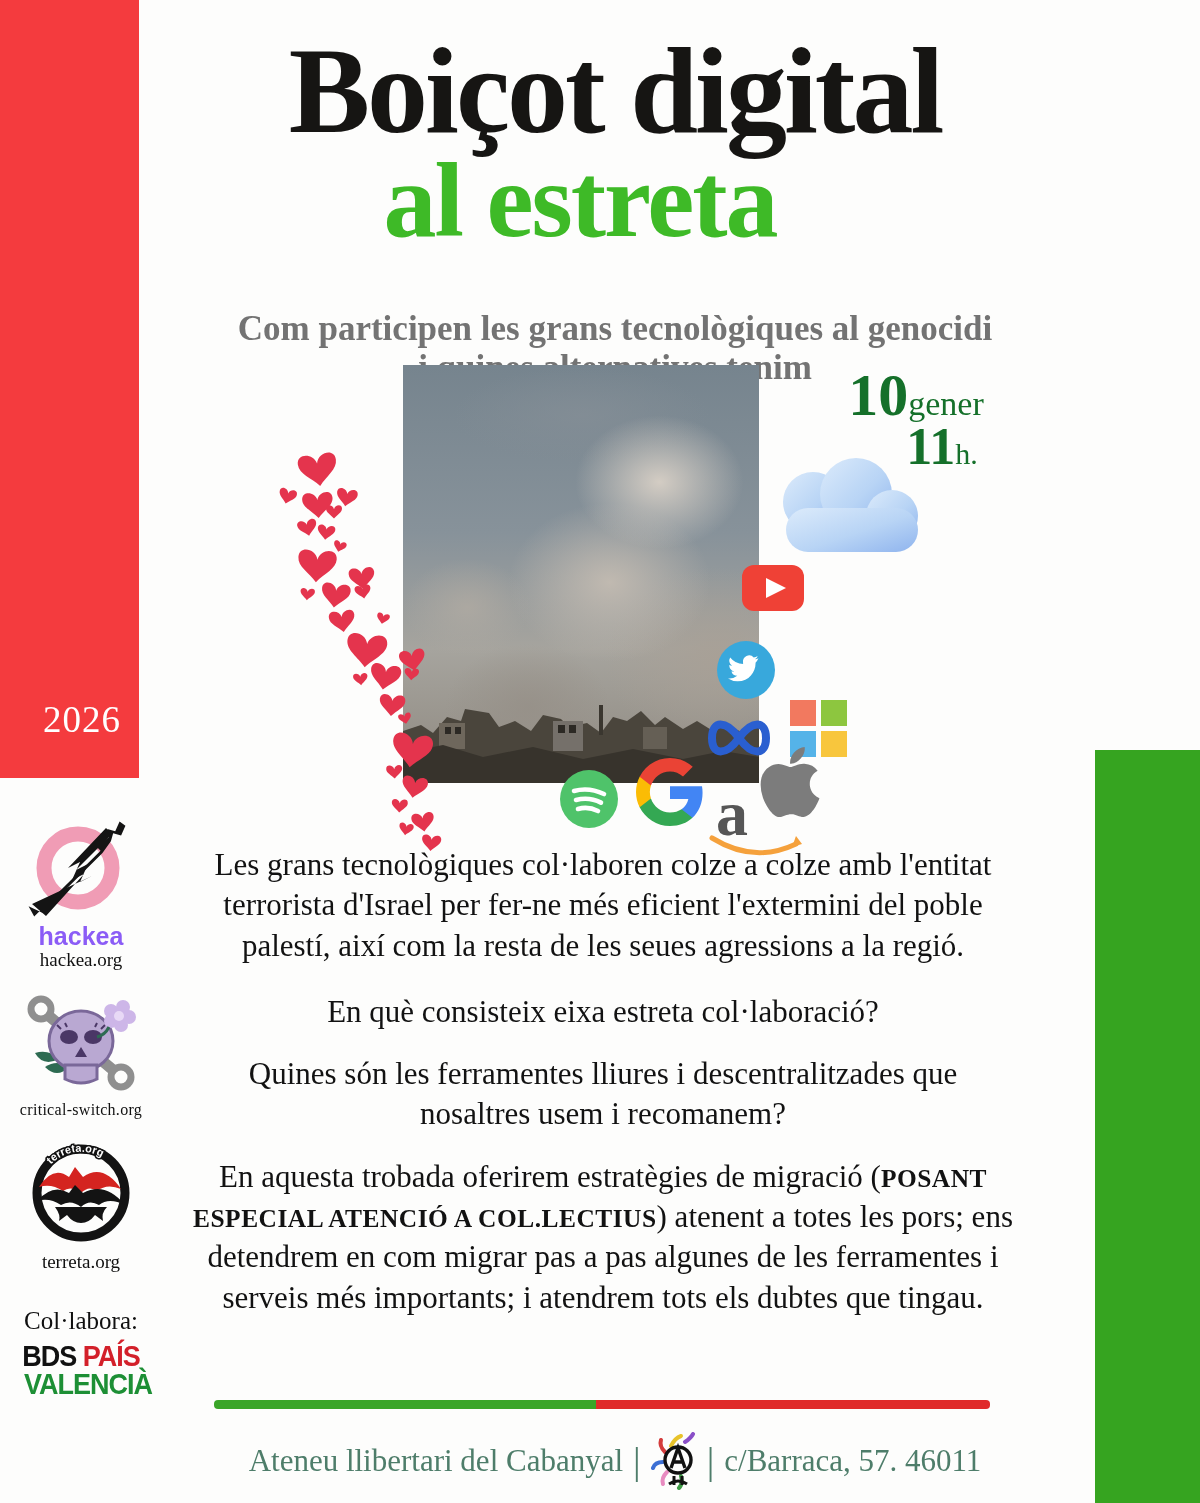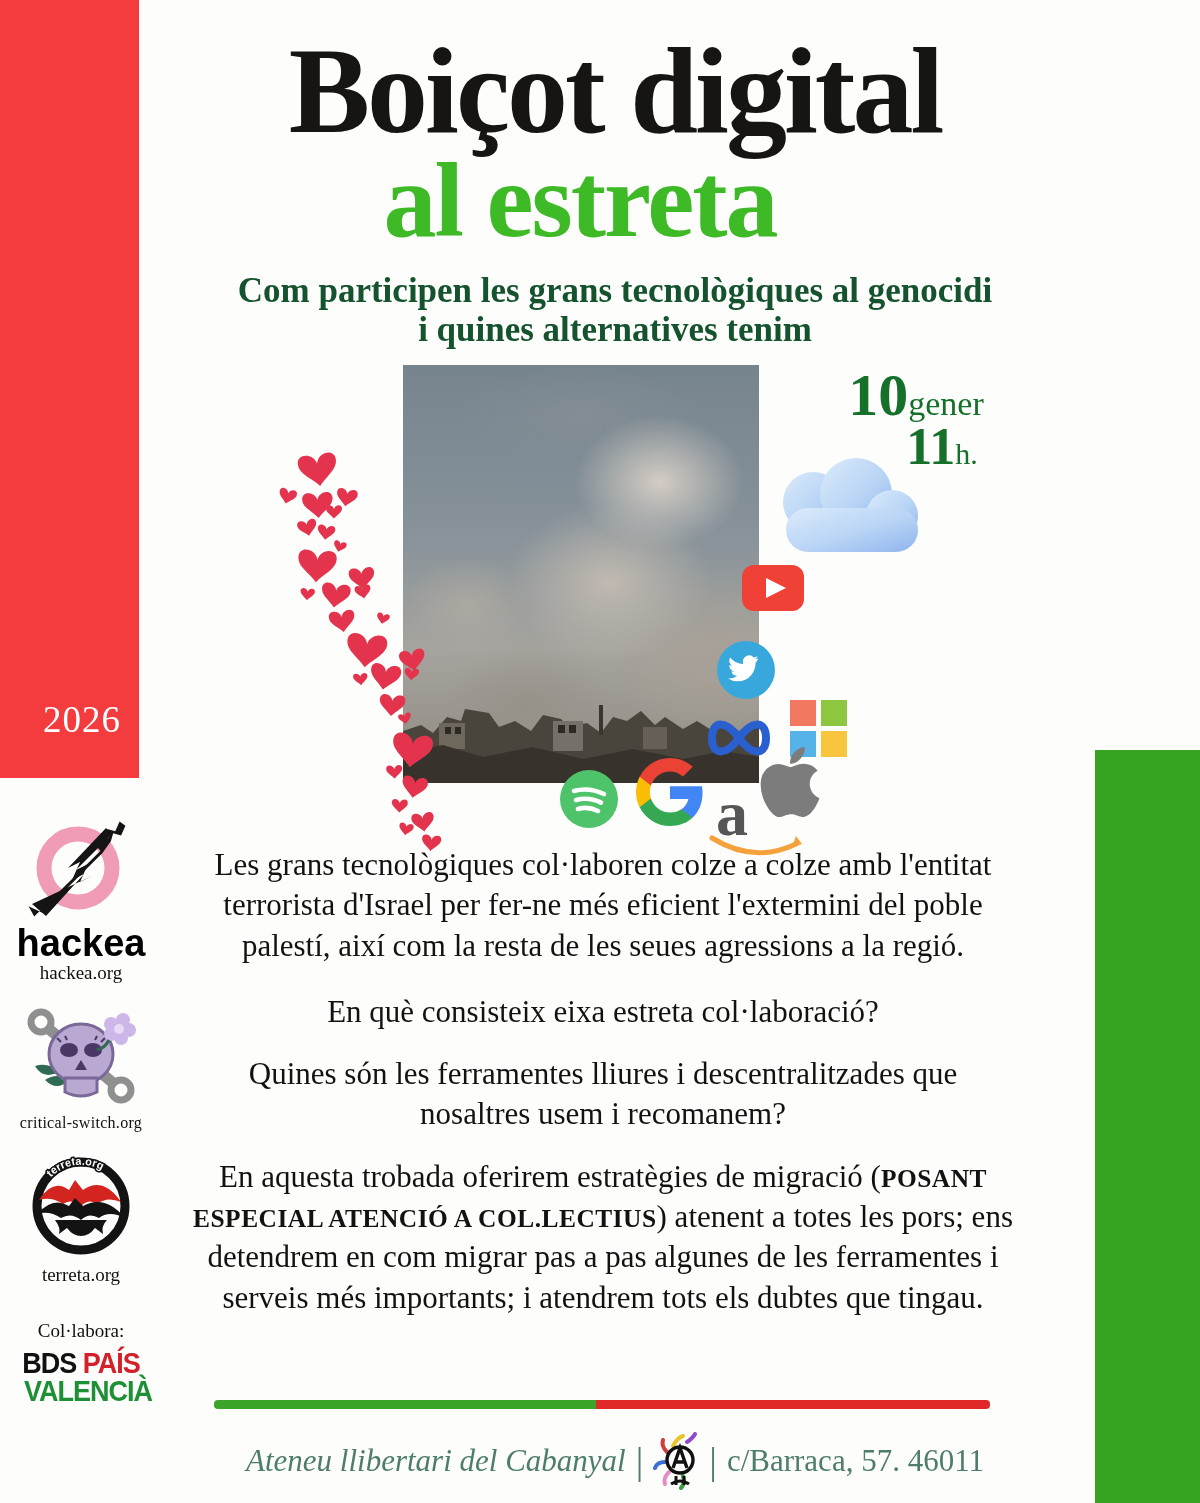--- a/index.html
+++ b/index.html
@@ -43,58 +43,58 @@
   
   .copy{left:192px;top:845px;width:822px;text-align:center;font-size:31px;line-height:1.3;color:#121212;}
   .copy p{margin:0 0 26px 0;}
   .copy .q{margin-bottom:22px;}
   .copy .gap{margin-top:16px;}
   .caps{font-weight:700;font-size:0.82em;letter-spacing:.5px;}
 
   
   .side-col{left:6px;top:806px;width:150px;text-align:center;}
   .side-item{margin-bottom:8px;}
-  .hackea-word{font-family:"Liberation Sans","DejaVu Sans",sans-serif;font-weight:700;font-size:38px;
-               letter-spacing:0;color:#000000;line-height:1;margin-top:-4px;}
+  .hackea-word{font-family:"Liberation Sans","DejaVu Sans",sans-serif;font-weight:700;font-size:25px;
+               letter-spacing:0;color:#8b5cf6;line-height:1;margin-top:-4px;}
   .url{font-size:19px;color:#111;}
   .url.small{font-size:16px;letter-spacing:.3px;}
-  .collab{font-size:19px;margin:34px 0 10px 0;color:#101010;}
+  .collab{font-size:25px;margin:34px 0 10px 0;color:#101010;}
   .bds{font-family:"Liberation Sans","DejaVu Sans",sans-serif;font-weight:700;line-height:.95;
        font-size:27px;letter-spacing:-1px;transform:scaleY(1.08);}
   .bds .b{color:#111;}
   .bds .p{color:#d3202a;}
   .bds .v{color:#1d8f35;display:block;padding-left:14px;}
 
   
   .divider{left:214px;top:1400px;width:776px;height:9px;border-radius:4px;
            background:linear-gradient(to right,#3aa528 0 49.2%,#e02a2a 49.2% 100%);}
   .footer-line{left:140px;top:1432px;width:950px;display:flex;align-items:center;justify-content:center;
                gap:10px;color:#4e7d6a;font-size:31px;}
-  .venue{font-style:italic;}
+  .venue{}
   .fbar{font-size:38px;font-weight:400;color:#4e7d6a;}
 
   
   .ms-grid{left:790px;top:700px;width:57px;height:62px;display:grid;
            grid-template-columns:26px 26px;grid-template-rows:26px 26px;gap:5px;}
   .ms-grid div{width:26px;height:26px;}
   .ms1{background:#f2795f;} .ms2{background:#8dc63f;} .ms3{background:#55b3e8;} .ms4{background:#f8c63d;}
   .amazon-a{font-family:"Liberation Serif",serif;font-weight:700;font-size:64px;color:#565656;line-height:1;}
 </style>
 </head>
 <body>
 
 <div class="poster">
 
   <div class="abs red-block" style="background: rgb(244, 59, 62);"></div>
   <div class="abs green-block" style="background: rgb(54, 164, 32);"></div>
   <div class="abs year">2026</div>
 
   <div class="abs title-black">Boiçot digital</div>
   <div class="abs title-green" style="color: rgb(62, 186, 39);">al estreta</div>
-  <div class="abs subtitle" style="color: #14532d;">
+  <div class="abs subtitle" style="color: #737373; margin-top: 38px;">
     <div>Com participen les grans tecnològiques al genocidi</div>
     <div>i quines alternatives tenim</div>
   </div>
 
   <div class="abs photo">
     <svg class="rubble" viewBox="0 0 356 96" preserveAspectRatio="none">
       <polygon fill="#4a453c" points="0,44 18,38 30,46 44,30 58,34 62,22 86,26 96,40 112,34 128,44 140,28 158,32 166,40 184,36 198,46 210,30 224,34 238,24 252,38 262,30 280,42 294,34 310,44 322,36 340,46 356,38 356,96 0,96"></polygon>
       <rect x="36" y="36" width="26" height="26" fill="#6e675c"></rect>
       <rect x="42" y="40" width="6" height="7" fill="#2c2924"></rect>
       <rect x="52" y="40" width="6" height="7" fill="#2c2924"></rect>

